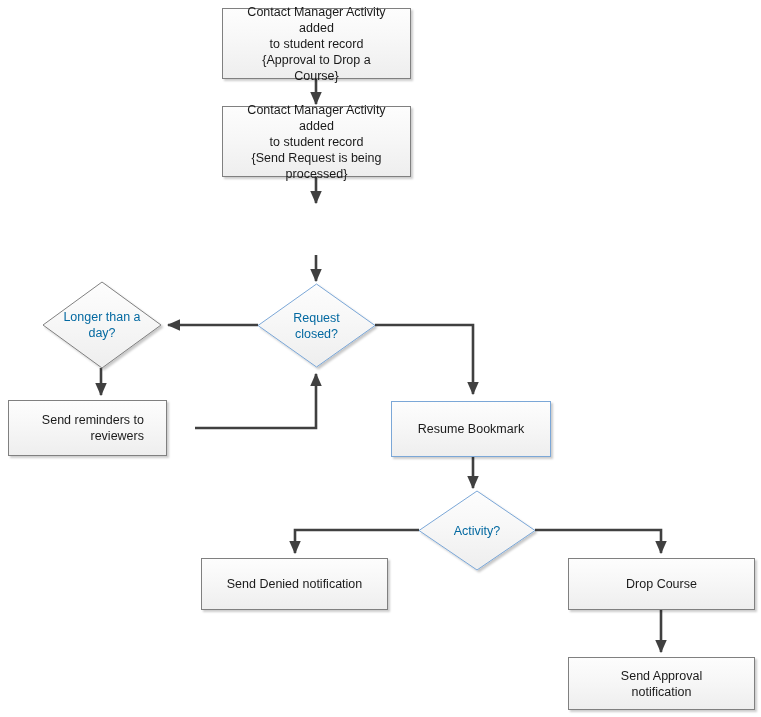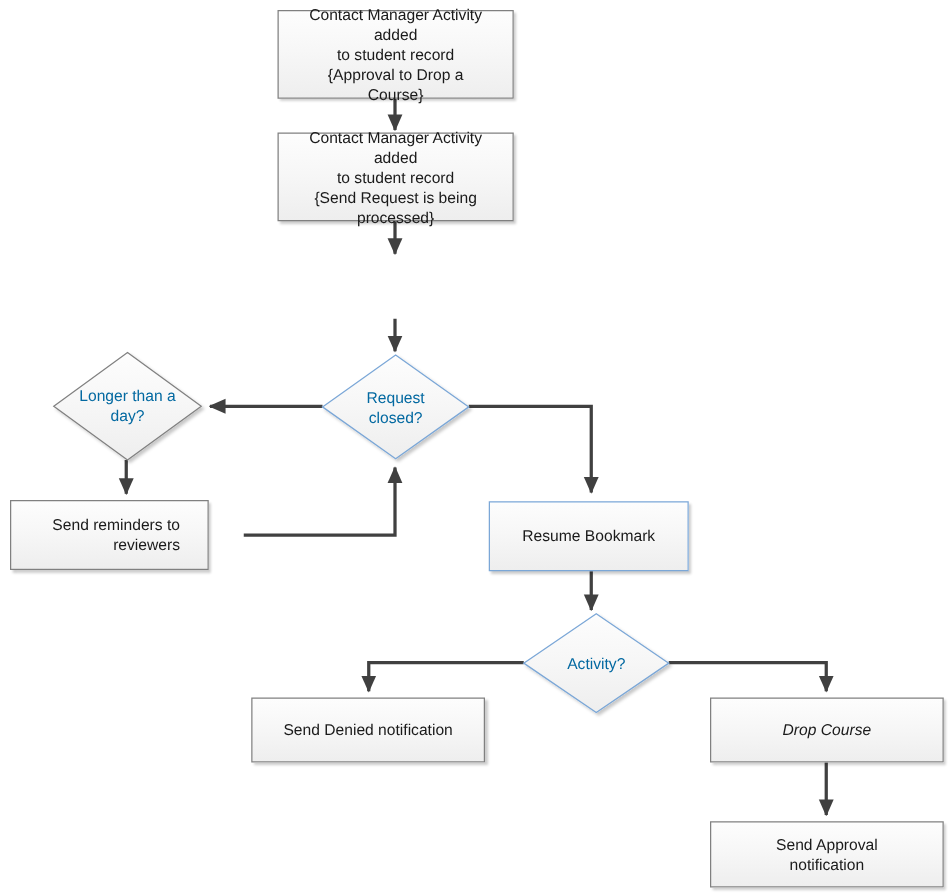--- a/index.html
+++ b/index.html
@@ -143,21 +143,21 @@
   </div>
 
   <div class="node diamond" style="left:419px; top:491px; width:116px; height:79px;">
     <span class="dlabel">Activity?</span>
   </div>
 
   <div class="node rect" style="left:201px; top:558px; width:187px; height:52px;">
     <span>Send Denied notification</span>
   </div>
 
-  <div class="node rect" style="left:568px; top:558px; width:187px; height:52px;font-style:italic;">
+  <div class="node rect" style="left:568px; top:558px; width:187px; height:52px;">
     <span>Drop Course</span>
   </div>
 
   <div class="node rect" style="left:568px; top:657px; width:187px; height:53px;">
     <span>Send Approval notification</span>
   </div>
 
 </div>
 
 </body></html>

